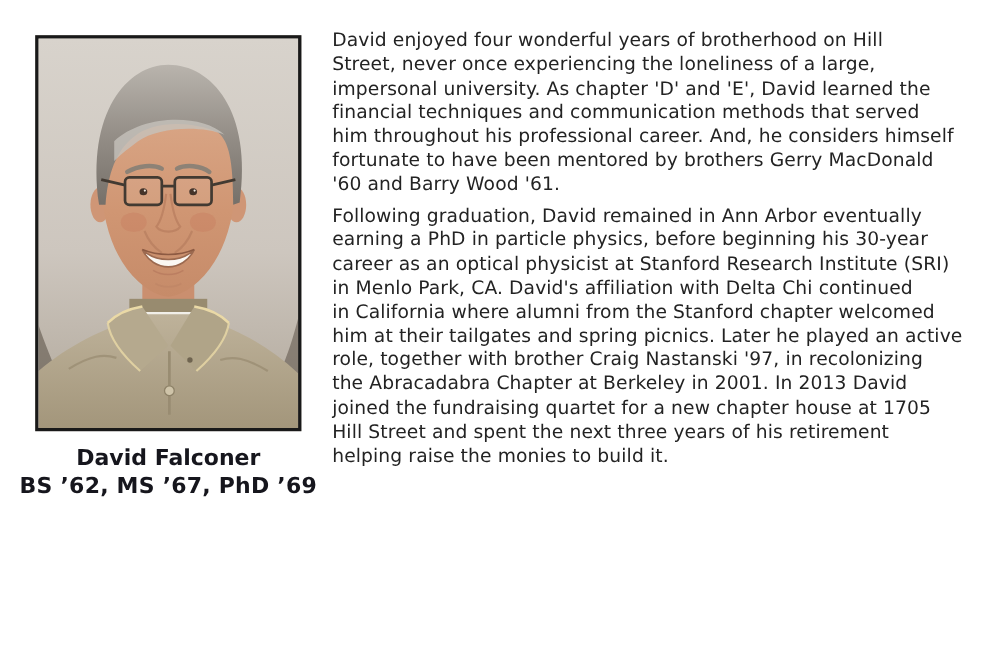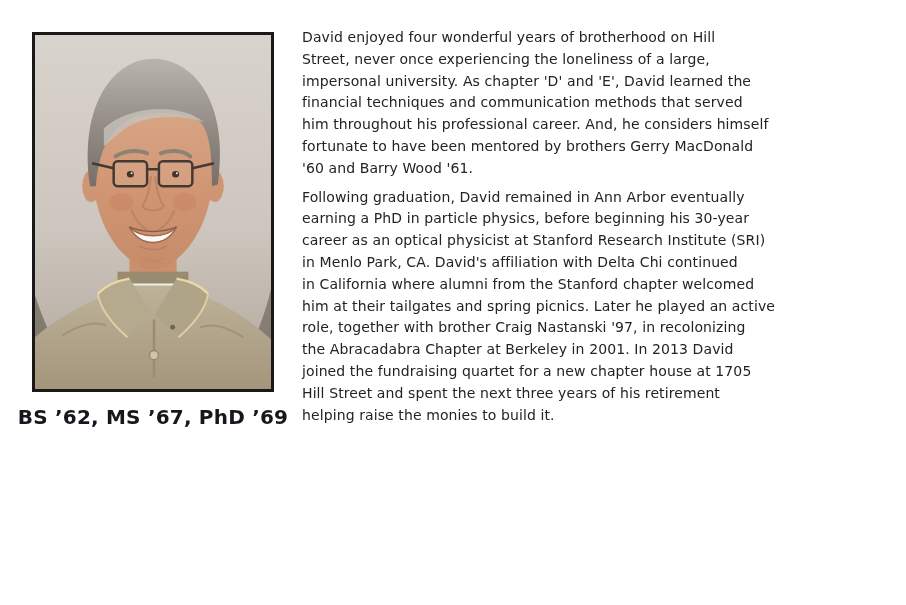--- a/index.html
+++ b/index.html
@@ -33,21 +33,21 @@
     text-align: center; color: var(--caption-text, #16161d);
     font-weight: bold;
   }
   .caption .name { font-size: 20px; line-height: 24px; }
   .caption .credentials { font-size: 20px; line-height: 26px; letter-spacing: 0.2px; text-align: center; }
 
   
   .bio {
     position: absolute; left: 302px; top: 27px; width: 586px;
     color: var(--text, #232323);
-    font-size: 14px; line-height: 21.8px; letter-spacing: 0.1px;
+    font-size: 17px; line-height: 21.8px; letter-spacing: 0.1px;
   }
   .bio p { margin: 0 0 7px 0; white-space: pre-line; }
 </style>
 </head>
 <body>
 
 <div class="page">
 
   <div class="photo-frame">
     <svg viewBox="0 0 240 356" preserveAspectRatio="none" xmlns="http://www.w3.org/2000/svg" role="img" aria-label="portrait-of-david-falconer">
@@ -129,20 +129,21 @@
       <path d="M142,176 C138,186 132,192 126,196" stroke="#b37a5b" stroke-width="2" fill="none" opacity="0.6"></path>
 
       <path d="M96,193 C108,205 132,205 144,193 C134,214 106,214 96,193 Z" fill="#fbf8f3" stroke="#9c6a50" stroke-width="1.5"></path>
       <path d="M96,193 C110,199 130,199 144,193" stroke="#8d5a42" stroke-width="1.5" fill="none"></path>
       <path d="M106,212 C114,217 126,217 134,212" stroke="#b5785c" stroke-width="1.5" fill="none" opacity="0.7"></path>
       <path d="M108,224 C114,228 126,228 132,224" stroke="#bb8465" stroke-width="1.5" fill="none" opacity="0.55"></path>
     </svg>
   </div>
 
   <div class="caption">
+    <div class="name">David Falconer</div>
     <div class="credentials">BS ’62, MS ’67, PhD ’69</div>
   </div>
 
   <div class="bio">
     <p>David enjoyed four wonderful years of brotherhood on Hill
 Street, never once experiencing the loneliness of a large,
 impersonal university. As chapter 'D' and 'E', David learned the
 financial techniques and communication methods that served
 him throughout his professional career. And, he considers himself
 fortunate to have been mentored by brothers Gerry MacDonald

